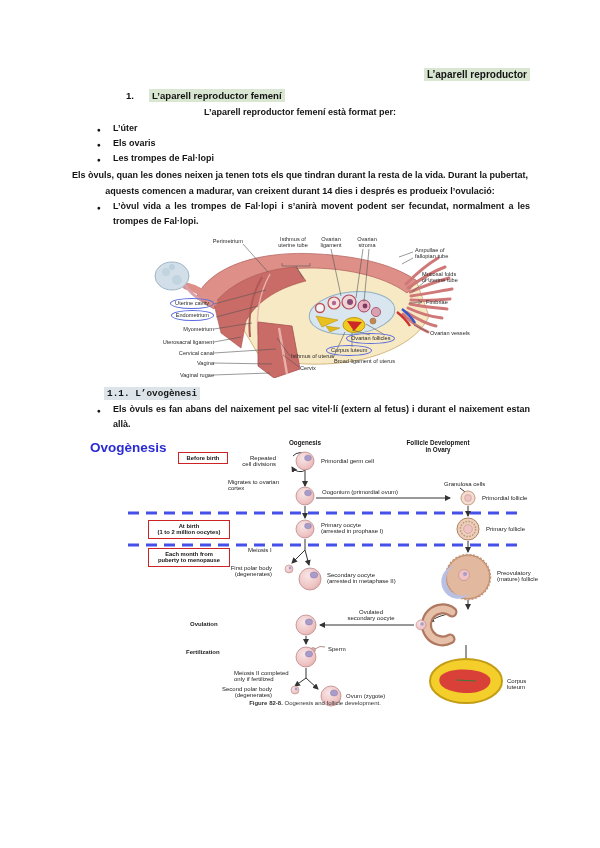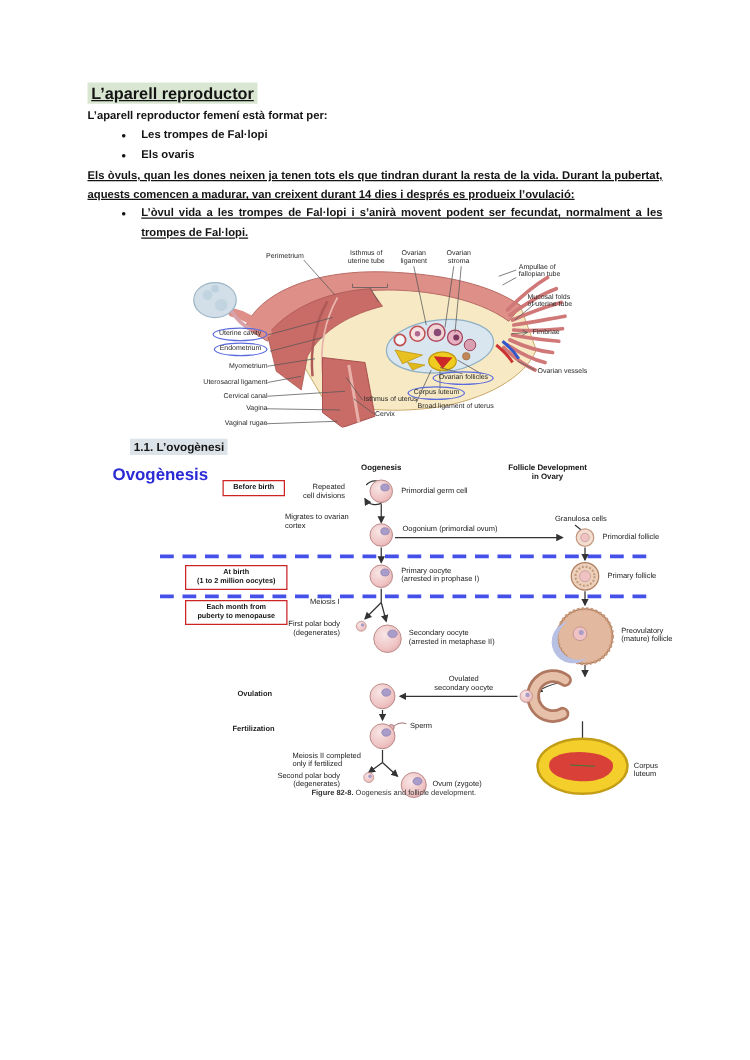--- a/index.html
+++ b/index.html
@@ -5,26 +5,26 @@
   * { margin:0; padding:0; box-sizing:border-box; }
   html,body { background:#fff; }
   .page {
     position:relative; width:600px; height:848px; margin:0 auto;
     padding:66px 70px 0; overflow:hidden; background:#fff;
     font-family:"Liberation Sans", sans-serif; font-weight:700;
     font-size:9px; line-height:15.3px; color:#141414;
   }
   mark.green { background:#d9e7d2; color:inherit; padding:1px 3px; }
   mark.gray  { background:#dde4e9; color:inherit; padding:1px 3px; }
-  .title { text-align:left; font-size:13px; line-height:17px;text-decoration:underline; }
+  .title { text-align:right; font-size:10px; line-height:17px; }
   .h1 { margin-top:5px; padding-left:56px; font-size:9.6px; }
   .h1 .num { margin-right:15px; }
-  .h2 { margin-top:8px; padding-left:34px; font-size:9.4px; margin-bottom:1px; }
-  p.body { margin-top:2px; }
-  .just { text-align:justify;text-decoration:underline; }
+  .h2 { margin-top:8px; padding-left:34px; font-size:9.4px; margin-bottom:1px;font-family:Liberation Mono, monospace; }
+  p.body { margin-top:2px;text-align:center; }
+  .just { text-align:justify; }
   ul.blt { list-style:none; padding-left:43px; }
   ul.blt li { position:relative; }
   ul.blt li::before { content:"●"; position:absolute; left:-16px; top:1px; font-size:6.5px; }
   
   .fig { position:relative; left:-70px; width:538px; font-weight:400; }
   .fig-anatomy { height:142px; margin-top:6px; }
   .fig-oog { height:283px; margin-top:5px; }
   .fig svg.layer { position:absolute; left:0; top:0; }
   .albl { position:absolute; font-size:5.6px; line-height:6.4px; color:#2a2a2a;
           white-space:pre-line; font-family:"Liberation Sans", sans-serif; }
@@ -40,26 +40,28 @@
               white-space:pre-line; line-height:6.6px; }
   .caption { position:absolute; left:150px; width:330px; top:258px; font-size:6px; text-align:center; color:#333; }
 </style>
 </head>
 <body>
 
 <div class="page">
 
   <div class="title"><mark class="green">L’aparell reproductor</mark></div>
 
+  <div class="h1"><span class="num">1.</span><mark class="green">L’aparell reproductor femení</mark></div>
 
   <p class="body">L’aparell reproductor femení està format per:</p>
 
   <ul class="blt">
+    <li>L’úter</li>
+    <li>Els ovaris</li>
     <li>Les trompes de Fal·lopi</li>
-    <li>Els ovaris</li>
   </ul>
 
   <p class="body just">Els òvuls, quan les dones neixen ja tenen tots els que tindran durant la resta de la vida. Durant la pubertat, aquests comencen a madurar, van creixent durant 14 dies i després es produeix l’ovulació:</p>
 
   <ul class="blt">
     <li class="just">L’òvul vida a les trompes de Fal·lopi i s’anirà movent podent ser fecundat, normalment a les trompes de Fal·lopi.</li>
   </ul>
 
   <div class="fig fig-anatomy">
     <svg class="layer" width="600" height="142" viewBox="0 0 600 142">
@@ -165,20 +167,21 @@
     <div class="albl" style="left:291px;top:117px">Isthmus of uterus</div>
     <div class="albl" style="left:300px;top:129px">Cervix</div>
     <div class="albl" style="left:346px;top:97px"><span class="circled">Ovarian follicles</span></div>
     <div class="albl" style="left:326px;top:109px"><span class="circled">Corpus luteum</span></div>
     <div class="albl" style="left:334px;top:122px">Broad ligament of uterus</div>
   </div>
 
   <div class="h2"><mark class="gray">1.1. L’ovogènesi</mark></div>
 
   <ul class="blt">
+    <li class="just">Els òvuls es fan abans del naixement pel sac vitel·lí (extern al fetus) i durant el naixement estan allà.</li>
   </ul>
 
   <div class="fig fig-oog">
     <svg class="layer" width="600" height="283" viewBox="0 0 600 283">
       <defs>
         <radialGradient id="cg" cx="40%" cy="35%" r="75%">
           <stop offset="0%" stop-color="#f8e6e6"></stop>
             <stop offset="70%" stop-color="#efc3c3"></stop>
             <stop offset="100%" stop-color="#e2a9a9"></stop>
         </radialGradient>

